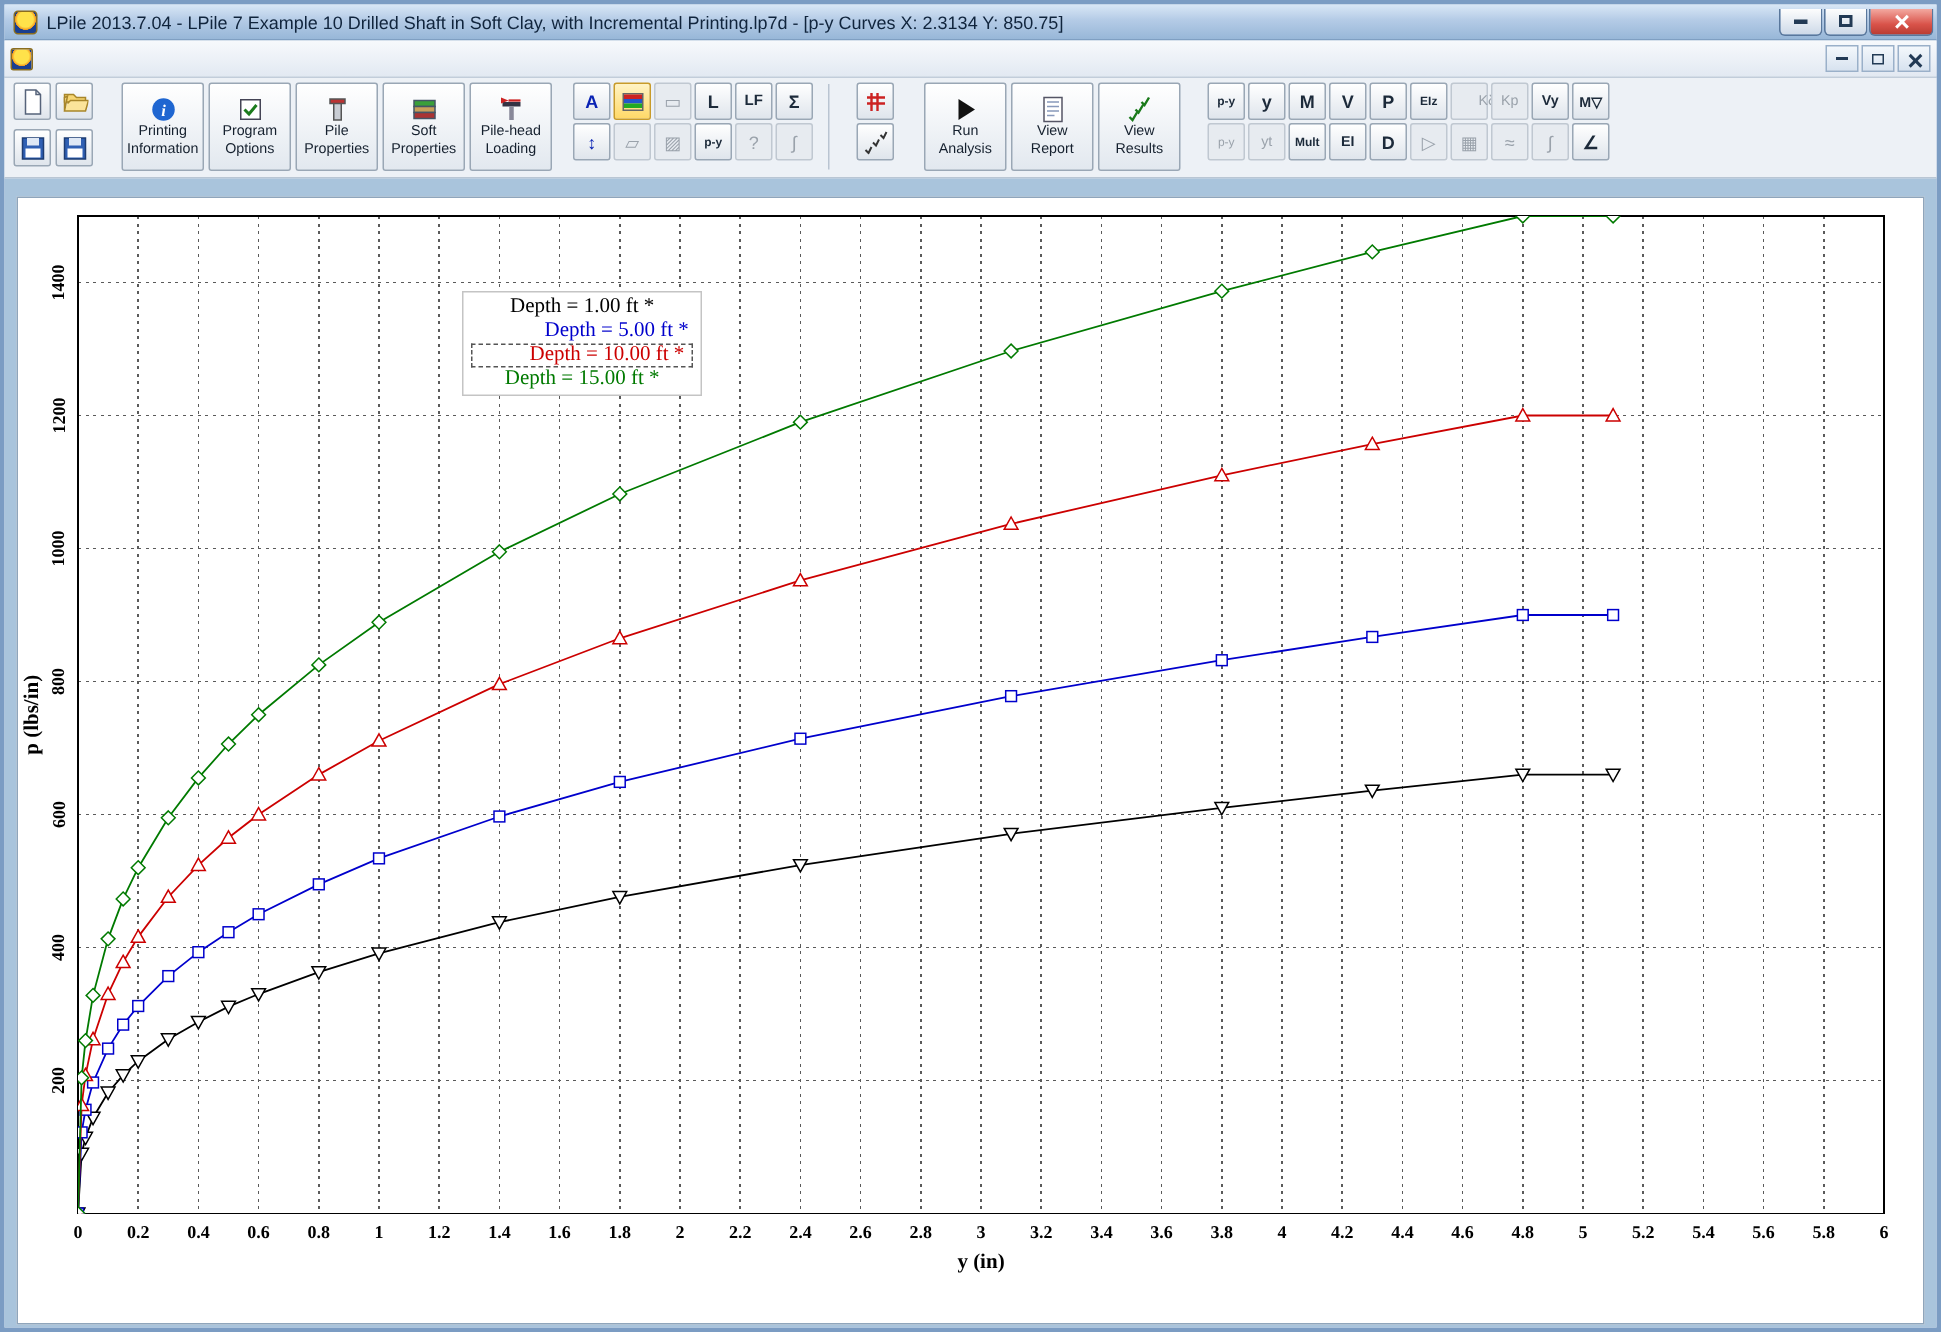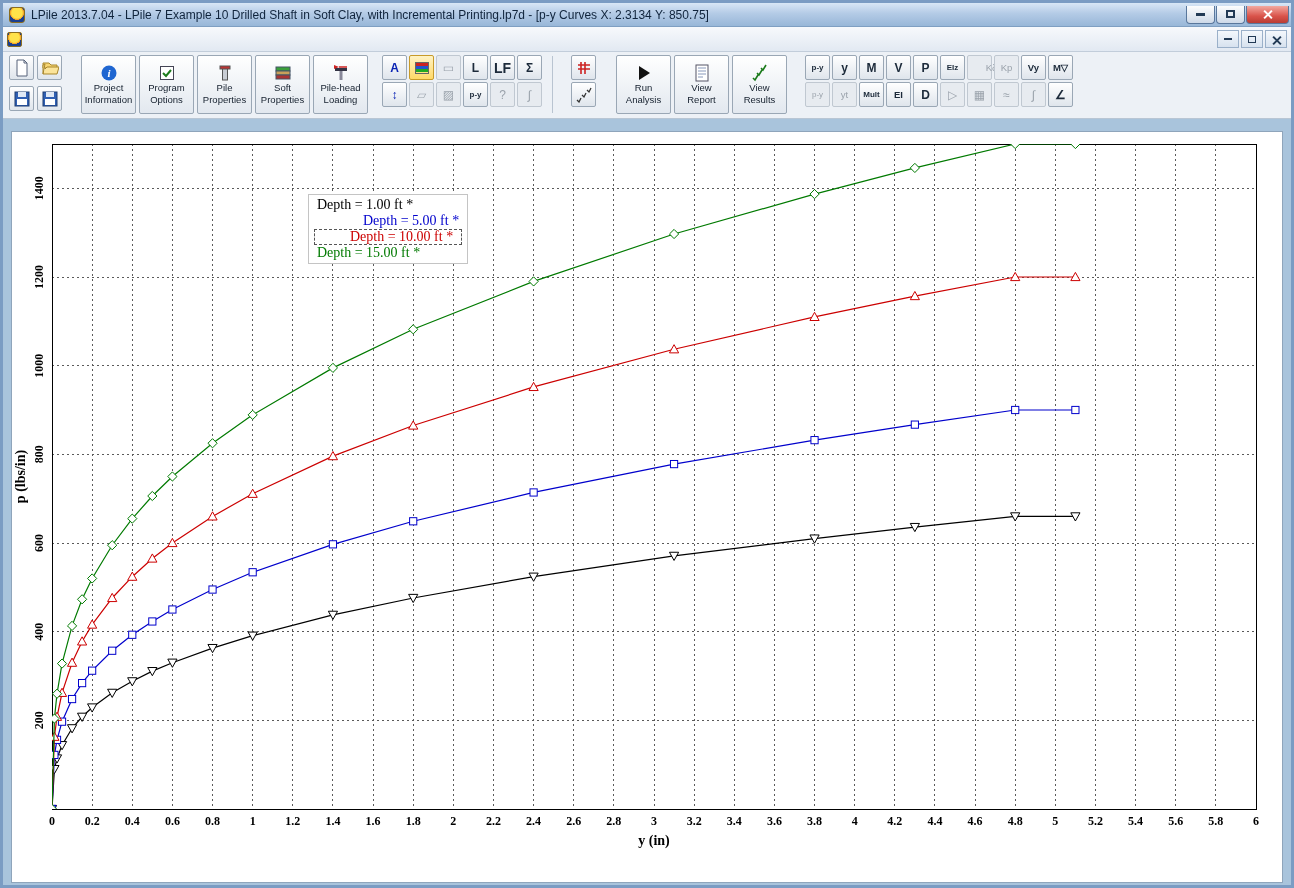--- a/index.html
+++ b/index.html
@@ -68,21 +68,21 @@
   .palette-icon i { flex:1; display:block; }
 
   
   .client { flex:1; background:#a9c4dc; position:relative; padding:12px 8px 2px 8px; min-height:0; }
   .canvas { background:#fff; width:100%; height:100%; position:relative; border:1px solid #8fa5bb; }
   #chart-svg { position:absolute; inset:0; width:100%; height:100%; display:block; }
 
   .legend { position:absolute; left:296px; top:62px; background:#fff;
             border:1px solid #c4c4c4; padding:2px 5px;
             font-family:"Liberation Serif", serif; font-size:14px; }
-  .legend-item { line-height:16px; white-space:nowrap; padding:0 3px; }
+  .legend-item { line-height:16px; white-space:nowrap; padding:0 3px;text-align:center; }
   .legend-item.selected { outline:1px dashed #555; outline-offset:-1px;padding-left:36px; }
 
   
   .statusbar { height:23px; background:#eef1f5; border-top:1px solid #b9c6d4;
                display:flex; font-size:12px; gap:2px; padding:1px 2px; }
   .status-panel { border:1px solid; border-color:#9aa4ae #f5f7f9 #f5f7f9 #9aa4ae;
                   background:#f7f9fb; padding:2px 7px; display:flex; align-items:center;
                   white-space:nowrap; overflow:hidden; color:#111; }
   .status-panel.license { width:503px; }
   .status-panel.units { width:122px; }
@@ -152,21 +152,21 @@
             <rect x="4" y="9" width="10" height="6" fill="#fff"></rect>
           </svg>
         </div>
       </div>
     <div class="tb-bigs" style="margin-left:10px">
         <div class="tb-big">
           <svg width="18" height="18" viewBox="0 0 18 18">
             <circle cx="9" cy="9" r="7.5" fill="#1f66d1"></circle>
             <text x="9" y="13" font-size="11" fill="#fff" text-anchor="middle" font-family="Liberation Serif,serif" font-style="italic" font-weight="bold">i</text>
           </svg>
-          <span class="tb-big-label">Project</span>
+          <span class="tb-big-label">Printing</span>
           <span class="tb-big-label">Information</span>
         </div>
         <div class="tb-big">
           <svg width="18" height="18" viewBox="0 0 18 18">
             <rect x="2.5" y="2.5" width="13" height="13" fill="#fff" stroke="#445"></rect>
             <path d="M5 9l3 3 5-6" stroke="#1c7c1c" stroke-width="2" fill="none"></path>
           </svg>
           <span class="tb-big-label">Program</span>
           <span class="tb-big-label">Options</span>
         </div>
@@ -210,21 +210,21 @@
               <i style="background:#22aa22"></i>
             </span>
           </div>
           <div class="tb-small-btn disabled">
             <span>▭</span>
           </div>
           <div class="tb-small-btn">
             <span>L</span>
           </div>
           <div class="tb-small-btn">
-            <span style="font-size: 14px;">LF</span>
+            <span style="font-size: 10px;">LF</span>
           </div>
           <div class="tb-small-btn">
             <span>Σ</span>
           </div>
         </div>
         <div class="tb-row">
           <div class="tb-small-btn">
             <span style="color: rgb(10, 35, 180);">↕</span>
           </div>
           <div class="tb-small-btn disabled">

